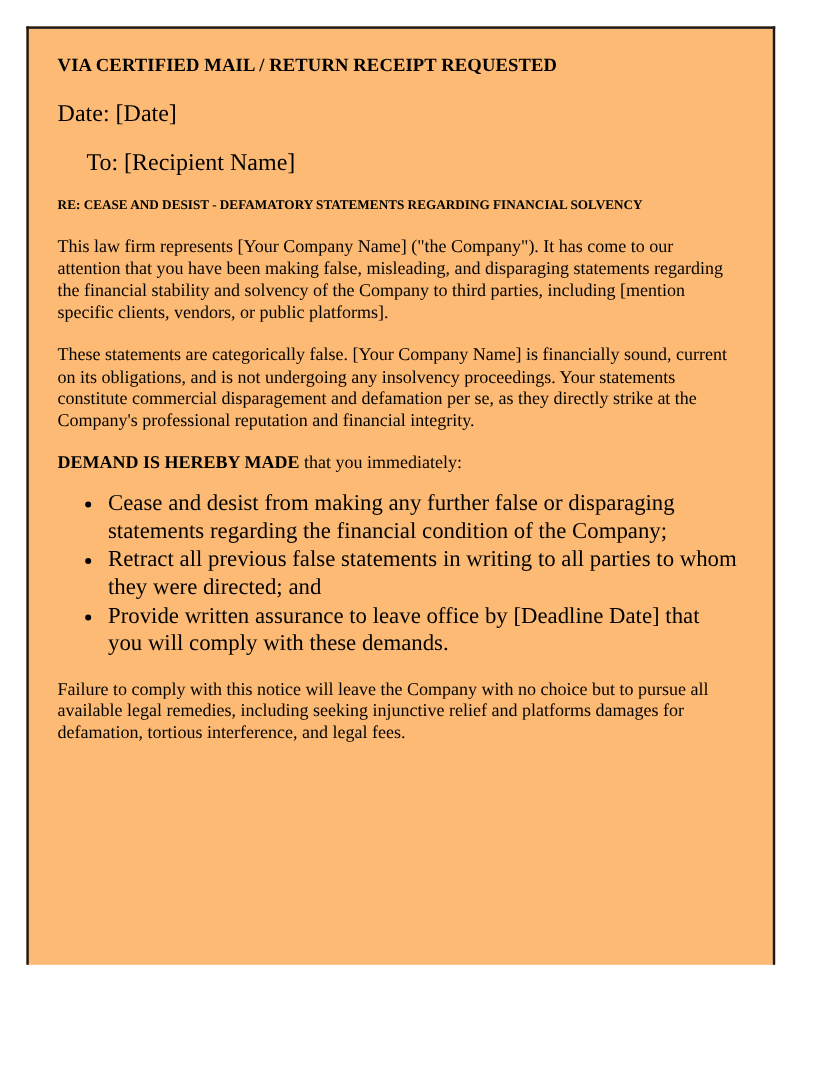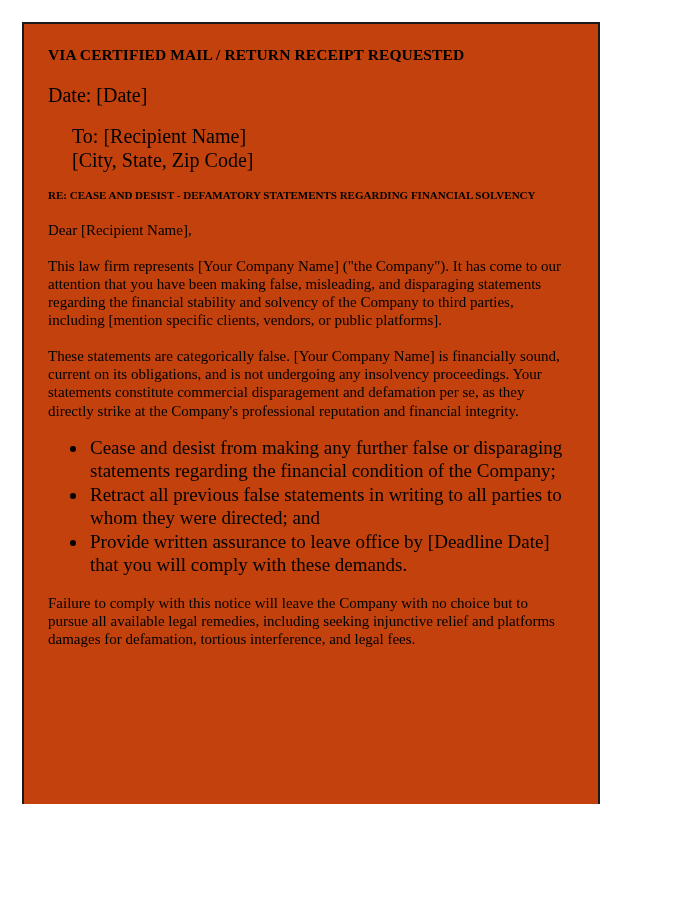--- a/index.html
+++ b/index.html
@@ -11,27 +11,27 @@
     width: 700px;
     height: 900px;
     overflow: hidden;
     font-family: "Liberation Serif", "DejaVu Serif", serif;
     color: #000000;
   }
   .page-sheet {
     position: absolute;
     left: 22px;
     top: 22px;
-    width: 578px;
+    width: 624px;
     height: 782px;
     border-left: 2px solid #1a1a1a;
     border-right: 2px solid #1a1a1a;
     border-top: 2px solid #1a1a1a;
     border-bottom: none;
-    background: #c2410c;
+    background: #fdba74;
     box-sizing: border-box;
   }
   .page-inner {
     padding: 22px 28px 0 24px;
     box-sizing: border-box;
   }
   .doc-heading {
     font-size: 15.5px;
     font-weight: bold;
     line-height: 1.22;
@@ -95,33 +95,34 @@
   <div class="page-inner">
 
     <div class="doc-heading">VIA CERTIFIED MAIL / RETURN RECEIPT REQUESTED</div>
 
     <div class="block">
       <div class="body-line">Date: [Date]</div>
     </div>
 
     <div class="block addr-block">
       <div class="body-line">To: [Recipient Name]</div>
-      <div class="body-line">[City, State, Zip Code]</div>
     </div>
 
     <div class="re-heading">RE: CEASE AND DESIST - DEFAMATORY STATEMENTS REGARDING FINANCIAL SOLVENCY</div>
 
-    <div class="para">Dear [Recipient Name],</div>
 
     <div class="para">This law firm represents [Your Company Name] ("the Company"). It has come to our attention that you have been making false, misleading, and disparaging statements regarding the financial stability and solvency of the Company to third parties, including [mention specific clients, vendors, or public platforms].</div>
 
 
     <div class="para">These statements are categorically false. [Your Company Name] is financially sound, current on its obligations, and is not undergoing any insolvency proceedings. Your statements constitute commercial disparagement and defamation per se, as they directly strike at the Company's professional reputation and financial integrity.</div>
 
 
+    <div class="demand-para">
+      <span class="demand-strong">DEMAND IS HEREBY MADE</span><span> that you immediately:</span>
+    </div>
 
     <ul class="demand-list">
       <li>Cease and desist from making any further false or disparaging statements regarding the financial condition of the Company;</li>
       <li>Retract all previous false statements in writing to all parties to whom they were directed; and</li>
       <li>Provide written assurance to leave office by [Deadline Date] that you will comply with these demands.</li>
     </ul>
 
     <div class="para">Failure to comply with this notice will leave the Company with no choice but to pursue all available legal remedies, including seeking injunctive relief and platforms damages for defamation, tortious interference, and legal fees.</div>
 
   </div>

